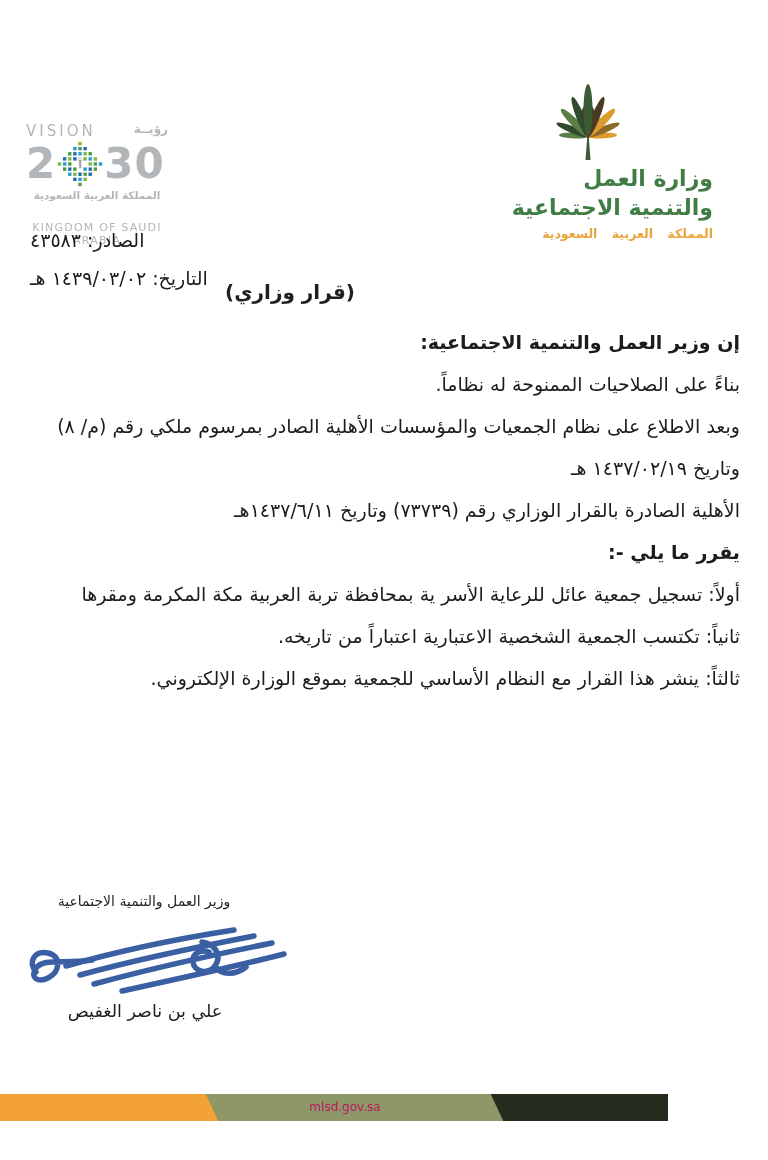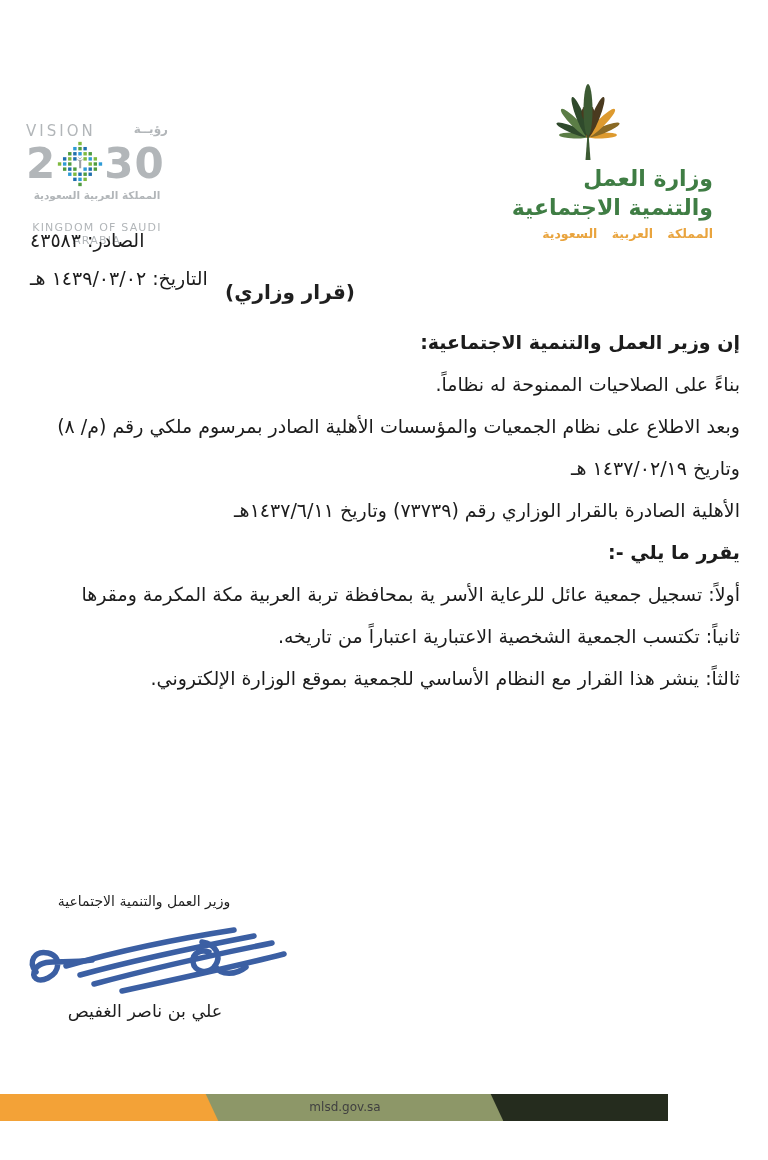--- a/index.html
+++ b/index.html
@@ -65,21 +65,21 @@
   }
 
   
   .footer-bar{position:absolute;left:0;top:1094px;width:668px;height:27px;overflow:hidden;}
   .fb-olive{position:absolute;left:180px;top:0;width:340px;height:27px;background:#8d9768;}
   .fb-orange{position:absolute;left:-22px;top:0;width:234px;height:27px;background:#f3a237;transform:skewX(25deg);}
   .fb-dark{position:absolute;left:497px;top:0;width:171px;height:27px;background:#252c1e;transform:skewX(25deg);}
   .fb-dark-cap{position:absolute;left:640px;top:0;width:28px;height:27px;background:#252c1e;}
   .footer-url{
     position:absolute;left:300px;top:0;width:90px;height:27px;line-height:26px;
-    text-align:center;color:#404040;font-size:12px;z-index:2;
+    text-align:center;color:#be185d;font-size:12px;z-index:2;
   }
 </style>
 </head>
 <body>
 
 <div class="page">
 
   <div class="ministry-logo">
     <div class="palm-wrap">
       <svg width="92" height="80" viewBox="0 0 92 80">

